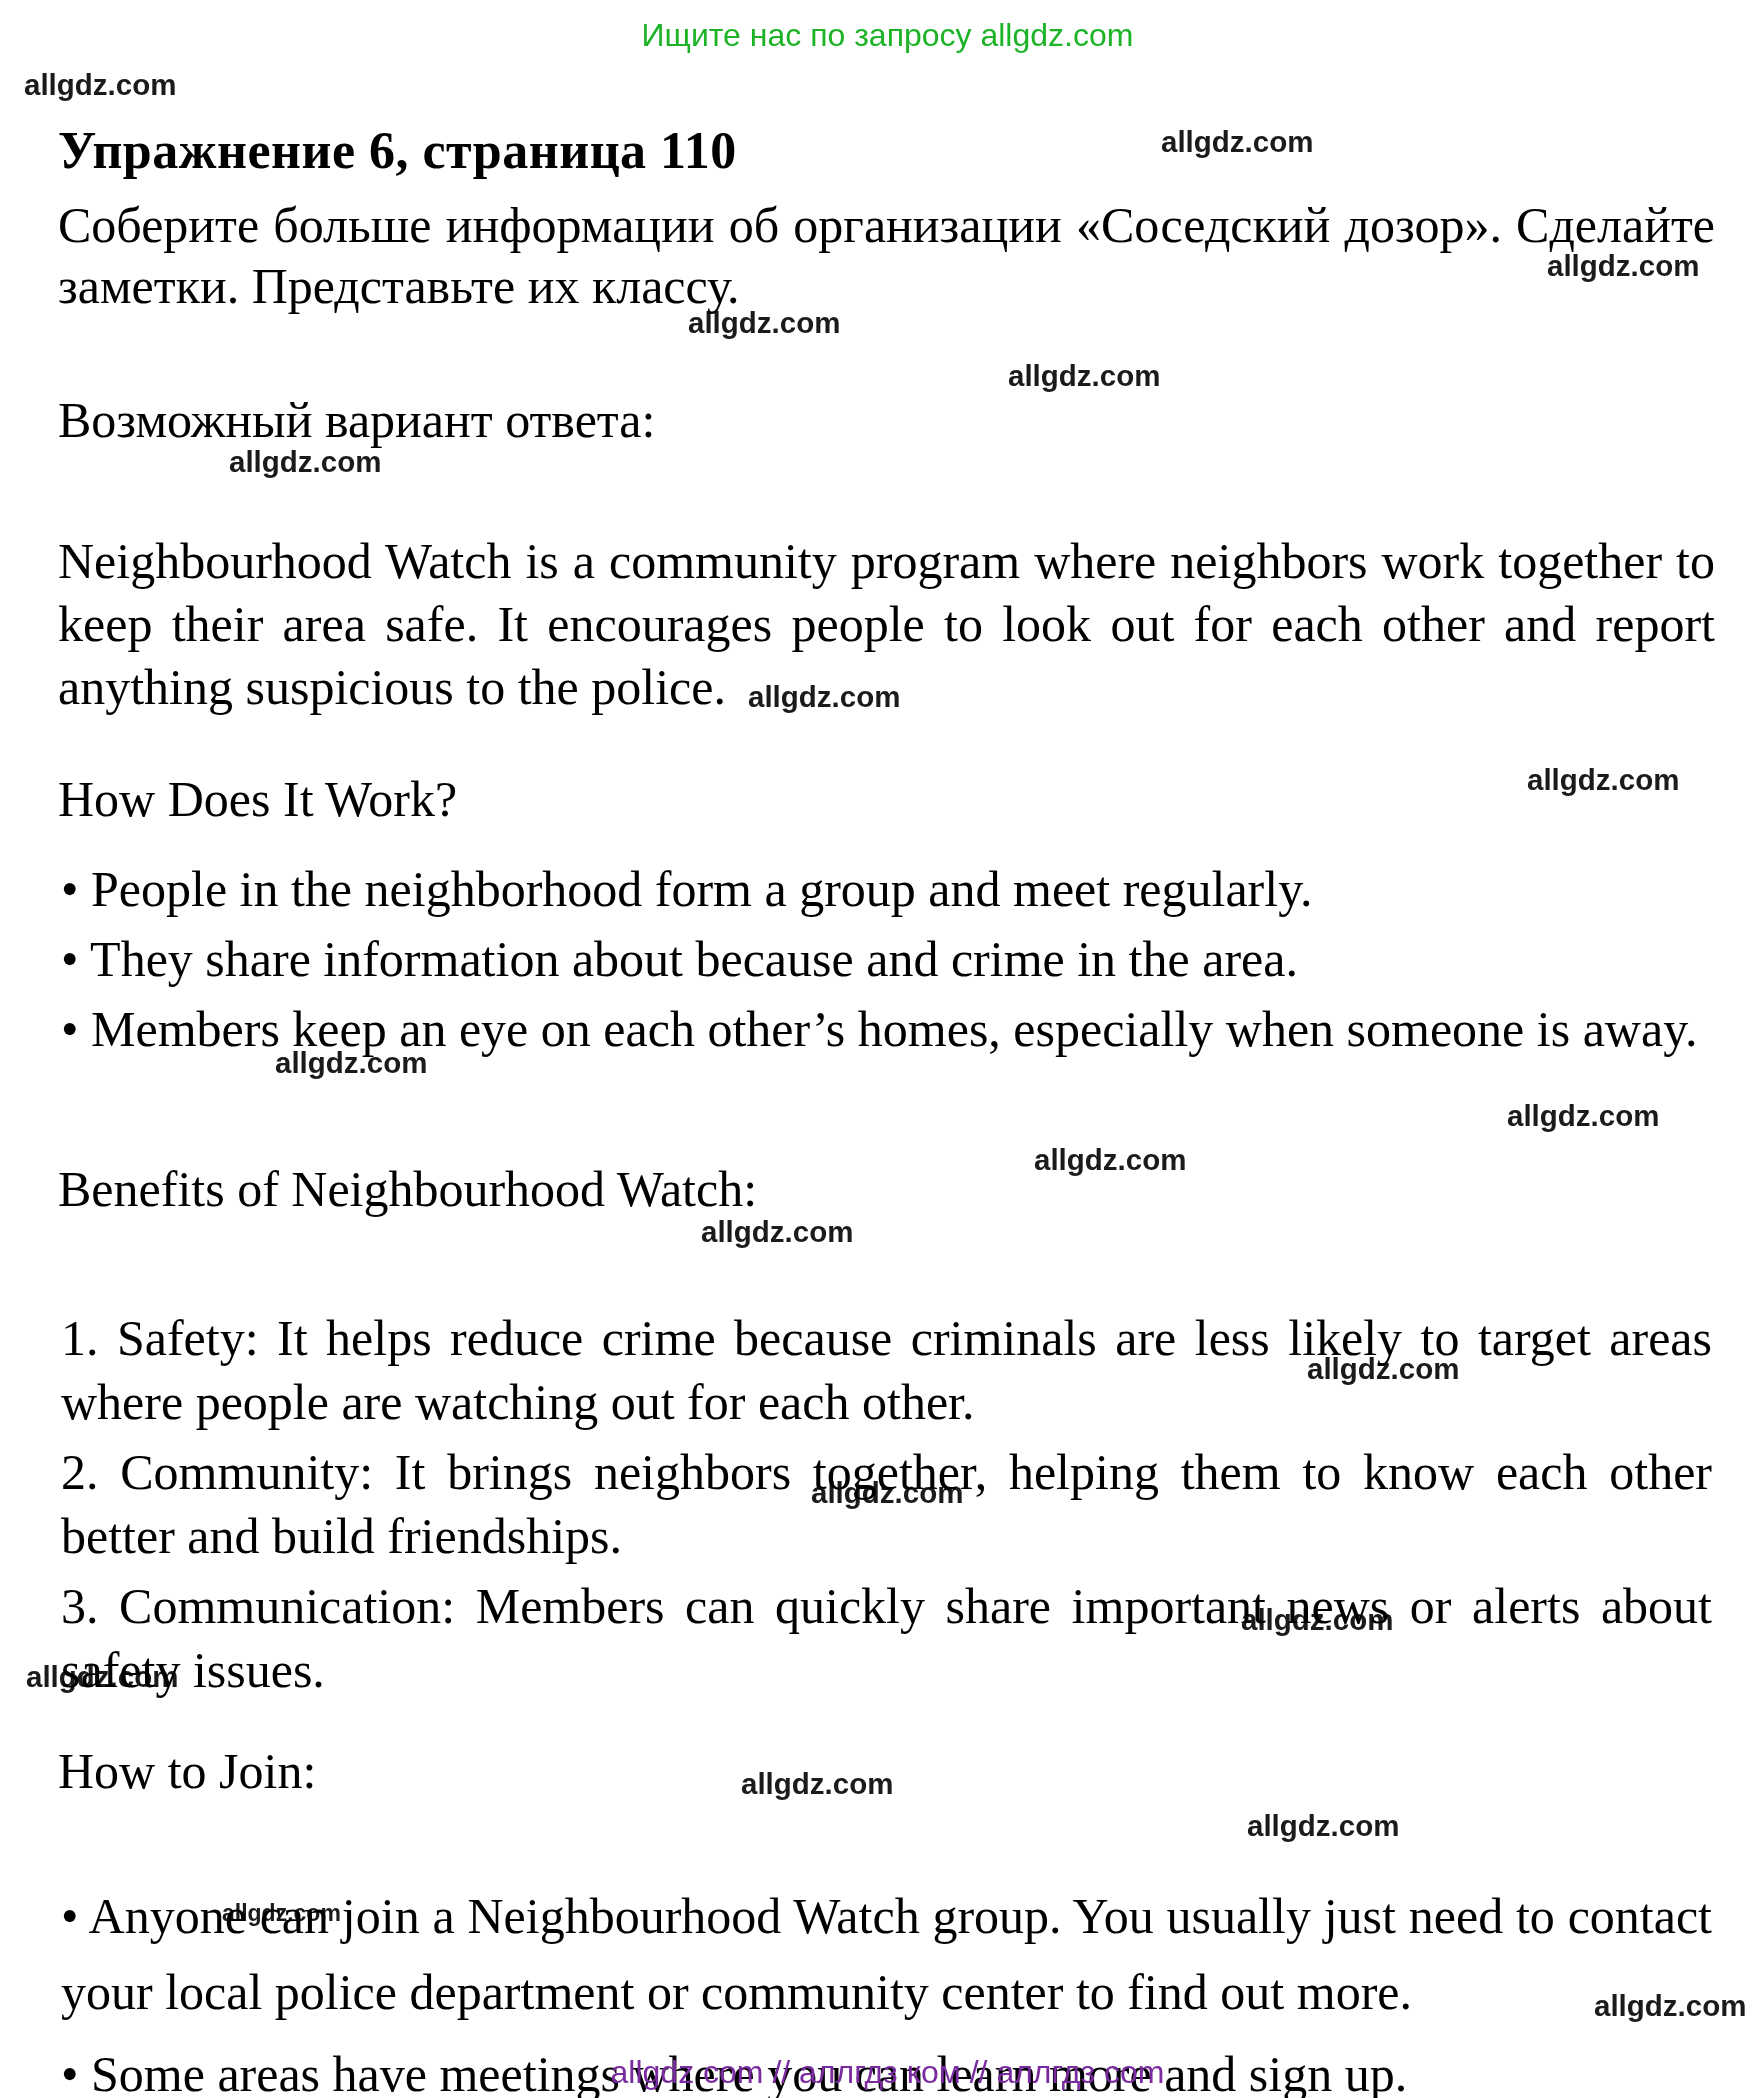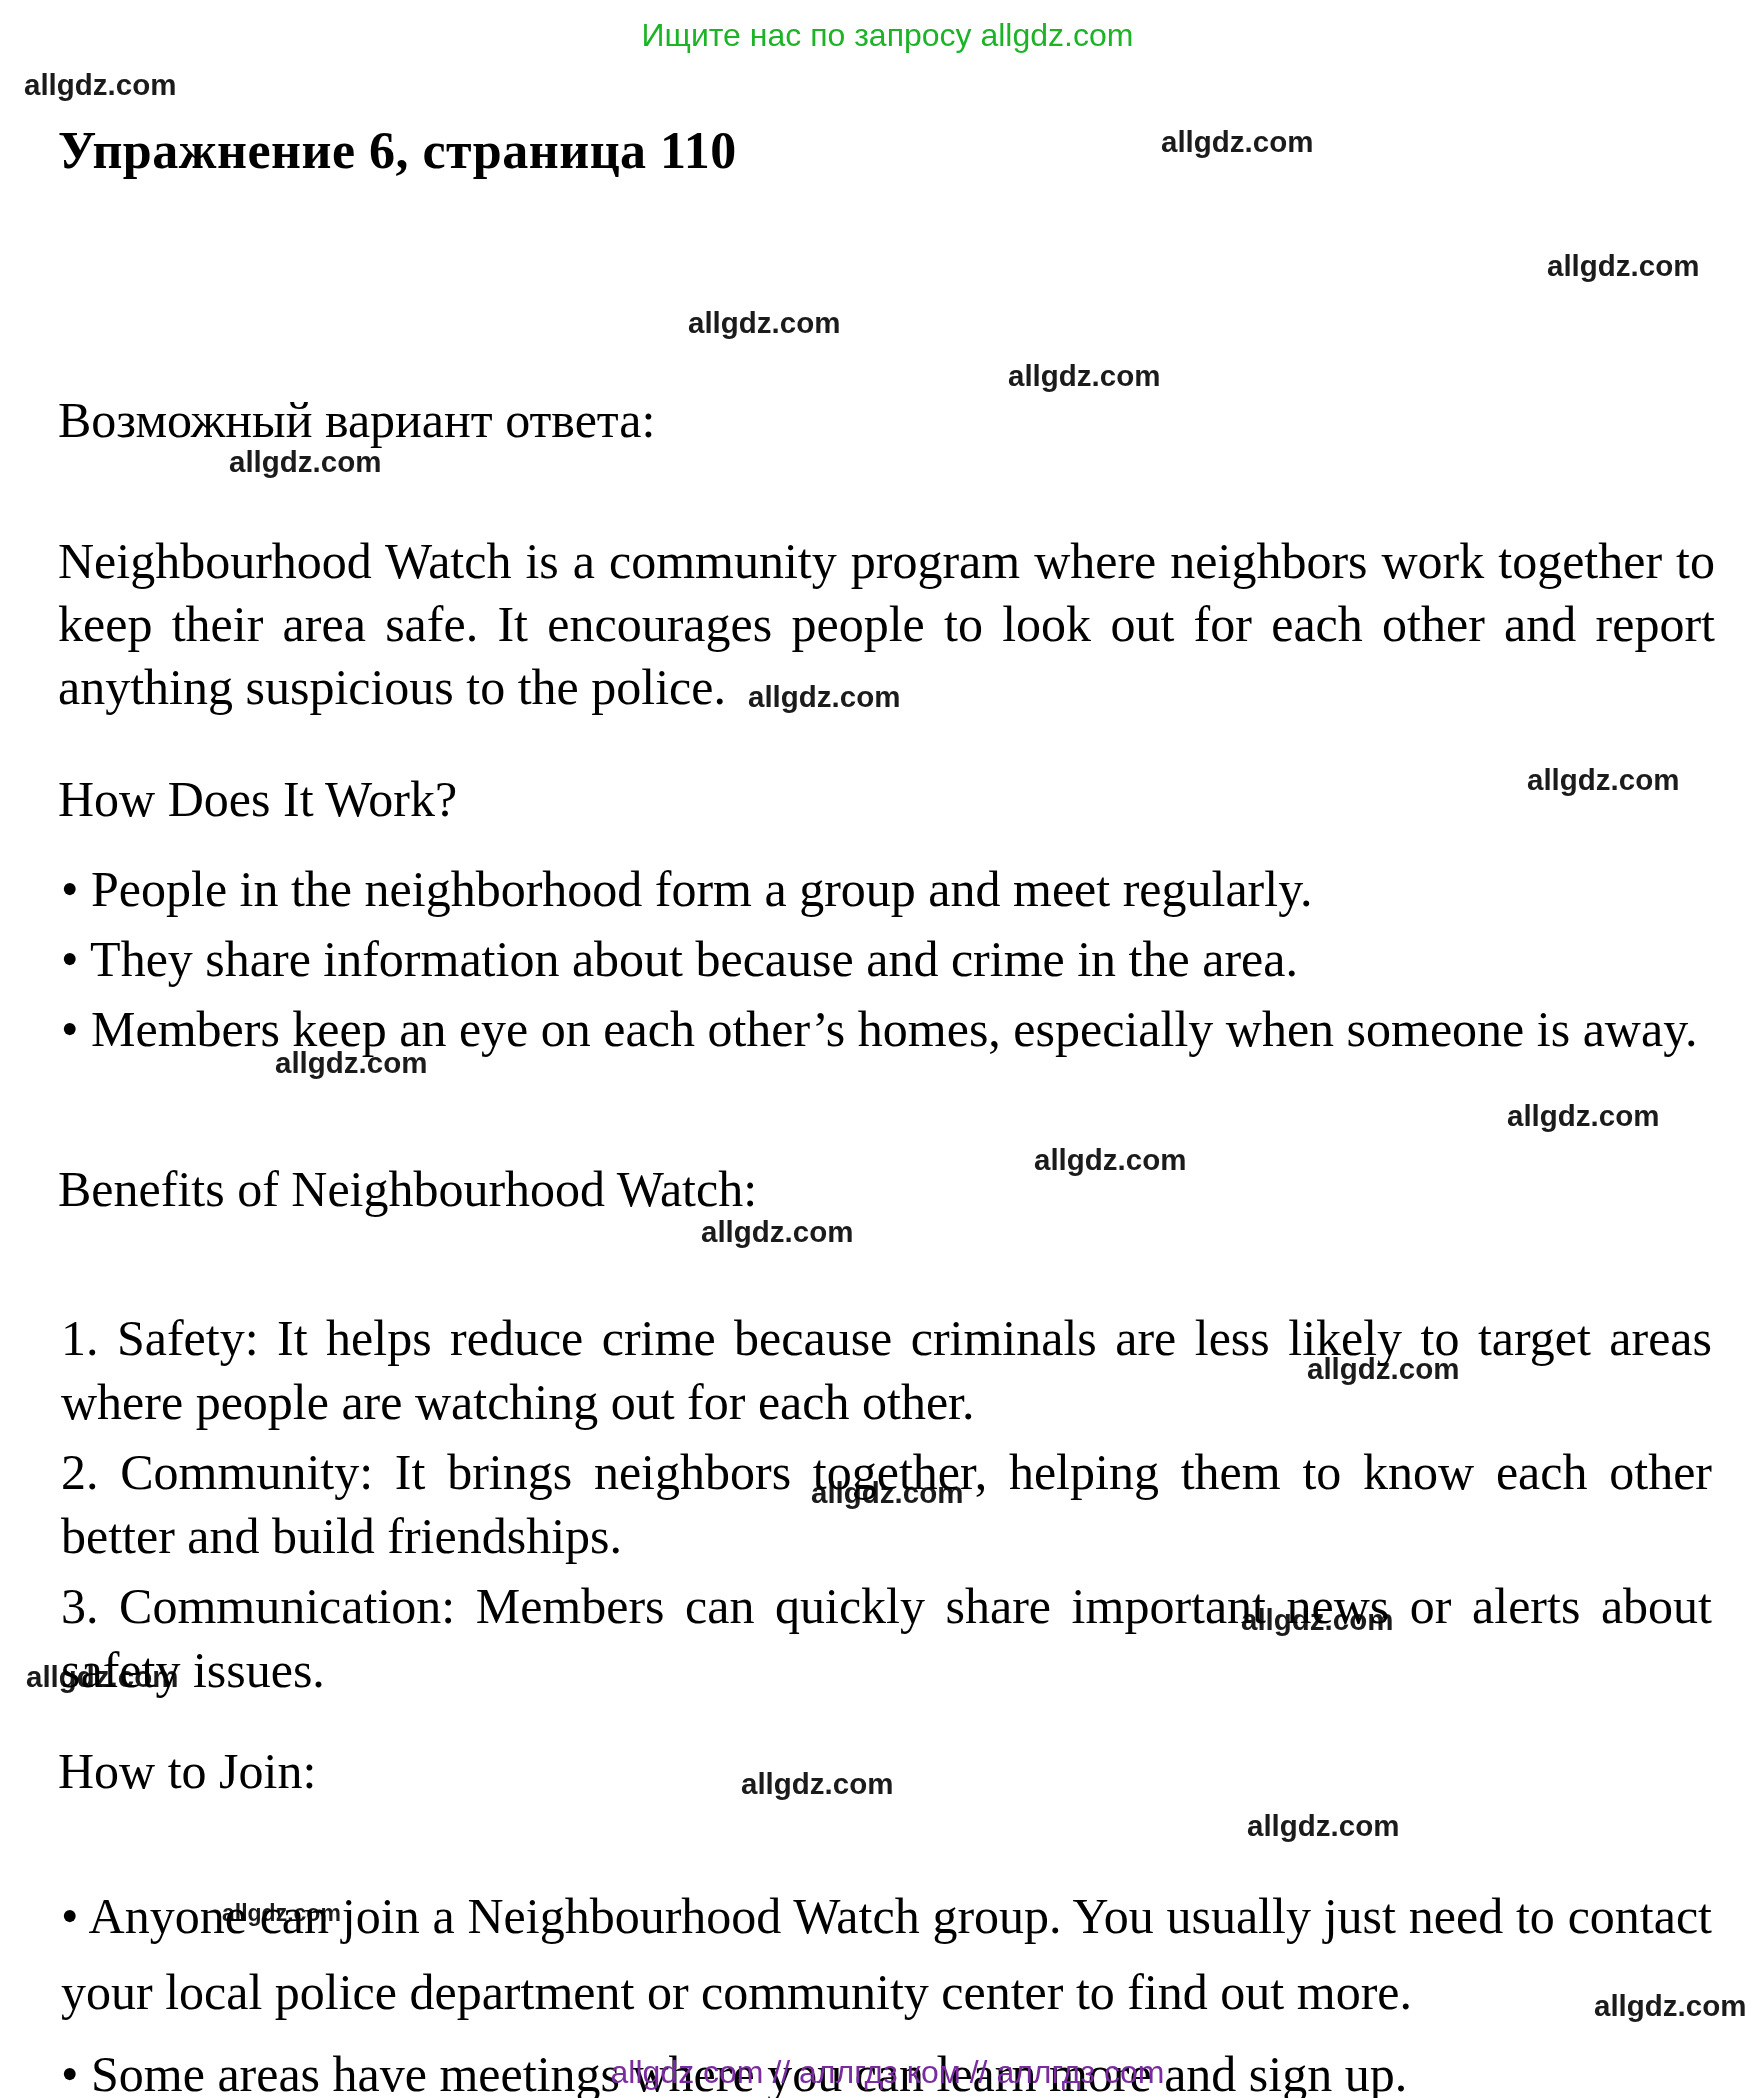--- a/index.html
+++ b/index.html
@@ -82,20 +82,21 @@
   <span class="wm" style="left:802px;top:1467px">allgdz.com</span>
   <span class="wm" style="left:1232px;top:1594px">allgdz.com</span>
   <span class="wm" style="left:17px;top:1651px">allgdz.com</span>
   <span class="wm" style="left:732px;top:1758px">allgdz.com</span>
   <span class="wm" style="left:1238px;top:1800px">allgdz.com</span>
   <span class="wm small" style="left:213px;top:1891px">allgdz.com</span>
   <span class="wm" style="left:1585px;top:1980px">allgdz.com</span>
 
   <h1 class="title">Упражнение 6, страница 110</h1>
 
+  <p class="block" style="top:186px;line-height:61px">Соберите больше информации об организации «Соседский дозор». Сделайте заметки. Представьте их классу.</p>
 
   <p class="block left" style="top:380px">Возможный вариант ответа:</p>
 
   <p class="block" style="top:521px">Neighbourhood Watch is a community program where neighbors work together to keep their area safe. It encourages people to look out for each other and report anything suspicious to the police.</p>
 
   <p class="block left" style="top:759px">How Does It Work?</p>
 
   <div class="block list" style="top:845px">
     <p>• People in the neighborhood form a group and meet regularly.</p>
     <p>• They share information about because and crime in the area.</p>

